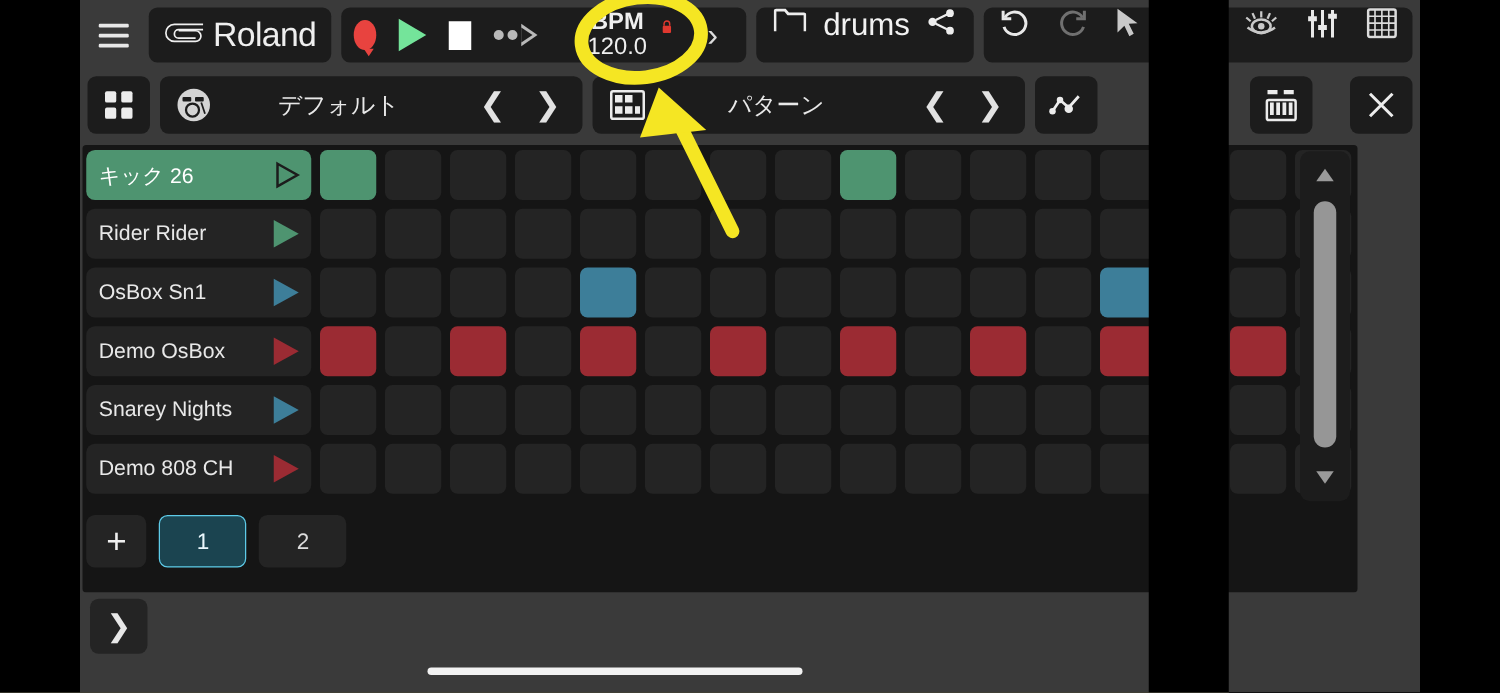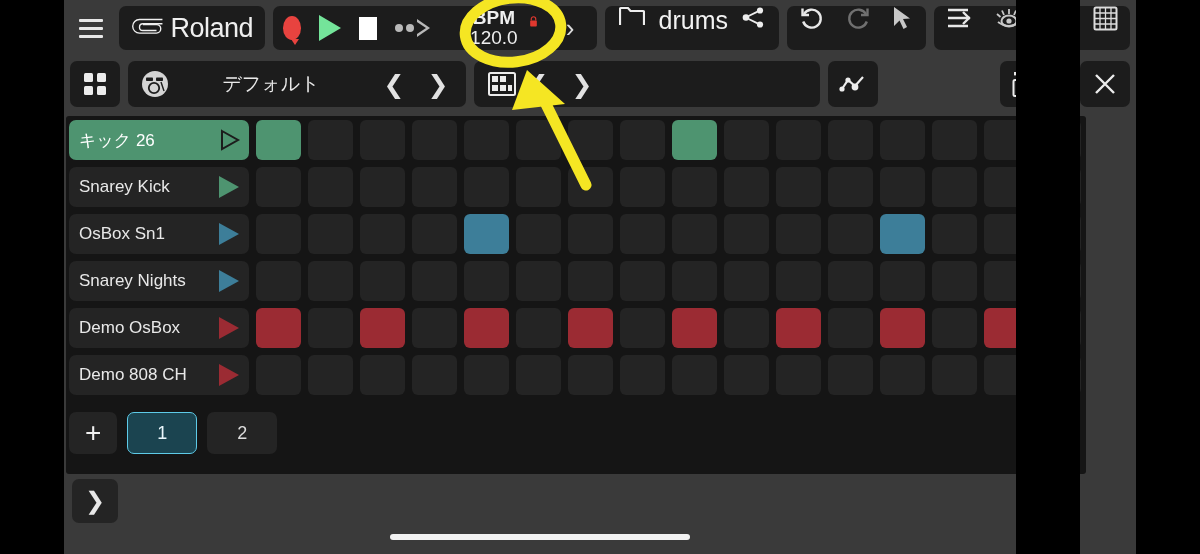--- a/index.html
+++ b/index.html
@@ -1,21 +1,21 @@
 <!DOCTYPE html>
 <html><head>
 <meta charset="utf-8">
 <style>
   * { box-sizing: border-box; margin: 0; padding: 0; }
   html, body {
     width: 1200px; height: 554px;
     background: #000; overflow: hidden;
     font-family: "Liberation Sans", "DejaVu Sans", sans-serif;
   }
-  #app { position: relative; width: 1080px; height: 554px; background: #fef9c3; }
+  #app { position: relative; width: 983px; height: 554px; background: #fef9c3; }
 
   
   .gutter { position: absolute; top: 0; width: 64px; height: 554px; background: #000; z-index: 6; }
   .gutter.left { left: 0; }
   .gutter.right { right: 0; }
 
   
   .shell {
     position: absolute; left: 64px; top: 0;
     width: 1072px; height: 554px;
@@ -292,20 +292,21 @@
 
       <div class="selector" style="width:346px">
         <svg width="28" height="26" viewBox="0 0 28 26" style="margin-left:8px">
           <rect x="1" y="2" width="26" height="22" rx="1.5" fill="none" stroke="#ececec" stroke-width="2"></rect>
           <rect x="4" y="5" width="6" height="6" fill="#ececec"></rect>
           <rect x="12" y="5" width="6" height="6" fill="#ececec"></rect>
           <rect x="4" y="14" width="6" height="6" fill="#ececec"></rect>
           <rect x="12" y="14" width="6" height="6" fill="#ececec"></rect>
           <rect x="20" y="14" width="4" height="6" fill="#ececec"></rect>
         </svg>
+        <span class="label">パターン</span>
         <span class="navarrow">❮</span>
         <span class="navarrow">❯</span>
       </div>
 
       <div class="sqbtn">
         <svg width="28" height="24" viewBox="0 0 28 24">
           <path d="M3 17 L9 8 L16 14 L24 5" fill="none" stroke="#ececec" stroke-width="2.2"></path>
           <circle cx="3" cy="17" r="2.6" fill="#ececec"></circle>
           <circle cx="9" cy="8" r="2.6" fill="#ececec"></circle>
           <circle cx="16" cy="15" r="3.4" fill="#ececec"></circle>
@@ -358,21 +359,21 @@
               <div class="cell" style="left: 520px; background: rgb(36, 36, 36);"></div>
               <div class="cell" style="left: 572px; background: rgb(36, 36, 36);"></div>
               <div class="cell" style="left: 624px; background: rgb(36, 36, 36);"></div>
               <div class="cell" style="left: 676px; background: rgb(36, 36, 36);"></div>
               <div class="cell" style="left: 728px; background: rgb(36, 36, 36);"></div>
               <div class="cell" style="left: 780px; background: rgb(36, 36, 36);"></div>
             </div>
           </div>
           <div class="row">
             <div class="tracklabel">
-              <span class="tname">Snarey Kick</span>
+              <span class="tname">Rider Rider</span>
               <span class="prev" style="border-left: 20px solid rgb(78, 148, 112);"></span>
             </div>
             <div class="cells">
               <div class="cell" style="left: 0px; background: rgb(36, 36, 36);"></div>
               <div class="cell" style="left: 52px; background: rgb(36, 36, 36);"></div>
               <div class="cell" style="left: 104px; background: rgb(36, 36, 36);"></div>
               <div class="cell" style="left: 156px; background: rgb(36, 36, 36);"></div>
               <div class="cell" style="left: 208px; background: rgb(36, 36, 36);"></div>
               <div class="cell" style="left: 260px; background: rgb(36, 36, 36);"></div>
               <div class="cell" style="left: 312px; background: rgb(36, 36, 36);"></div>
@@ -406,20 +407,44 @@
               <div class="cell" style="left: 520px; background: rgb(36, 36, 36);"></div>
               <div class="cell" style="left: 572px; background: rgb(36, 36, 36);"></div>
               <div class="cell" style="left: 624px; background: rgb(61, 126, 153);"></div>
               <div class="cell" style="left: 676px; background: rgb(36, 36, 36);"></div>
               <div class="cell" style="left: 728px; background: rgb(36, 36, 36);"></div>
               <div class="cell" style="left: 780px; background: rgb(36, 36, 36);"></div>
             </div>
           </div>
           <div class="row">
             <div class="tracklabel">
+              <span class="tname">Demo OsBox</span>
+              <span class="prev" style="border-left: 20px solid rgb(155, 43, 51);"></span>
+            </div>
+            <div class="cells">
+              <div class="cell" style="left: 0px; background: rgb(155, 43, 51);"></div>
+              <div class="cell" style="left: 52px; background: rgb(36, 36, 36);"></div>
+              <div class="cell" style="left: 104px; background: rgb(155, 43, 51);"></div>
+              <div class="cell" style="left: 156px; background: rgb(36, 36, 36);"></div>
+              <div class="cell" style="left: 208px; background: rgb(155, 43, 51);"></div>
+              <div class="cell" style="left: 260px; background: rgb(36, 36, 36);"></div>
+              <div class="cell" style="left: 312px; background: rgb(155, 43, 51);"></div>
+              <div class="cell" style="left: 364px; background: rgb(36, 36, 36);"></div>
+              <div class="cell" style="left: 416px; background: rgb(155, 43, 51);"></div>
+              <div class="cell" style="left: 468px; background: rgb(36, 36, 36);"></div>
+              <div class="cell" style="left: 520px; background: rgb(155, 43, 51);"></div>
+              <div class="cell" style="left: 572px; background: rgb(36, 36, 36);"></div>
+              <div class="cell" style="left: 624px; background: rgb(155, 43, 51);"></div>
+              <div class="cell" style="left: 676px; background: rgb(36, 36, 36);"></div>
+              <div class="cell" style="left: 728px; background: rgb(155, 43, 51);"></div>
+              <div class="cell" style="left: 780px; background: rgb(36, 36, 36);"></div>
+            </div>
+          </div>
+          <div class="row">
+            <div class="tracklabel">
               <span class="tname">Snarey Nights</span>
               <span class="prev" style="border-left: 20px solid rgb(61, 126, 153);"></span>
             </div>
             <div class="cells">
               <div class="cell" style="left: 0px; background: rgb(36, 36, 36);"></div>
               <div class="cell" style="left: 52px; background: rgb(36, 36, 36);"></div>
               <div class="cell" style="left: 104px; background: rgb(36, 36, 36);"></div>
               <div class="cell" style="left: 156px; background: rgb(36, 36, 36);"></div>
               <div class="cell" style="left: 208px; background: rgb(36, 36, 36);"></div>
               <div class="cell" style="left: 260px; background: rgb(36, 36, 36);"></div>
@@ -430,44 +455,20 @@
               <div class="cell" style="left: 520px; background: rgb(36, 36, 36);"></div>
               <div class="cell" style="left: 572px; background: rgb(36, 36, 36);"></div>
               <div class="cell" style="left: 624px; background: rgb(36, 36, 36);"></div>
               <div class="cell" style="left: 676px; background: rgb(36, 36, 36);"></div>
               <div class="cell" style="left: 728px; background: rgb(36, 36, 36);"></div>
               <div class="cell" style="left: 780px; background: rgb(36, 36, 36);"></div>
             </div>
           </div>
           <div class="row">
             <div class="tracklabel">
-              <span class="tname">Demo OsBox</span>
-              <span class="prev" style="border-left: 20px solid rgb(155, 43, 51);"></span>
-            </div>
-            <div class="cells">
-              <div class="cell" style="left: 0px; background: rgb(155, 43, 51);"></div>
-              <div class="cell" style="left: 52px; background: rgb(36, 36, 36);"></div>
-              <div class="cell" style="left: 104px; background: rgb(155, 43, 51);"></div>
-              <div class="cell" style="left: 156px; background: rgb(36, 36, 36);"></div>
-              <div class="cell" style="left: 208px; background: rgb(155, 43, 51);"></div>
-              <div class="cell" style="left: 260px; background: rgb(36, 36, 36);"></div>
-              <div class="cell" style="left: 312px; background: rgb(155, 43, 51);"></div>
-              <div class="cell" style="left: 364px; background: rgb(36, 36, 36);"></div>
-              <div class="cell" style="left: 416px; background: rgb(155, 43, 51);"></div>
-              <div class="cell" style="left: 468px; background: rgb(36, 36, 36);"></div>
-              <div class="cell" style="left: 520px; background: rgb(155, 43, 51);"></div>
-              <div class="cell" style="left: 572px; background: rgb(36, 36, 36);"></div>
-              <div class="cell" style="left: 624px; background: rgb(155, 43, 51);"></div>
-              <div class="cell" style="left: 676px; background: rgb(36, 36, 36);"></div>
-              <div class="cell" style="left: 728px; background: rgb(155, 43, 51);"></div>
-              <div class="cell" style="left: 780px; background: rgb(36, 36, 36);"></div>
-            </div>
-          </div>
-          <div class="row">
-            <div class="tracklabel">
               <span class="tname">Demo 808 CH</span>
               <span class="prev" style="border-left: 20px solid rgb(155, 43, 51);"></span>
             </div>
             <div class="cells">
               <div class="cell" style="left: 0px; background: rgb(36, 36, 36);"></div>
               <div class="cell" style="left: 52px; background: rgb(36, 36, 36);"></div>
               <div class="cell" style="left: 104px; background: rgb(36, 36, 36);"></div>
               <div class="cell" style="left: 156px; background: rgb(36, 36, 36);"></div>
               <div class="cell" style="left: 208px; background: rgb(36, 36, 36);"></div>
               <div class="cell" style="left: 260px; background: rgb(36, 36, 36);"></div>

